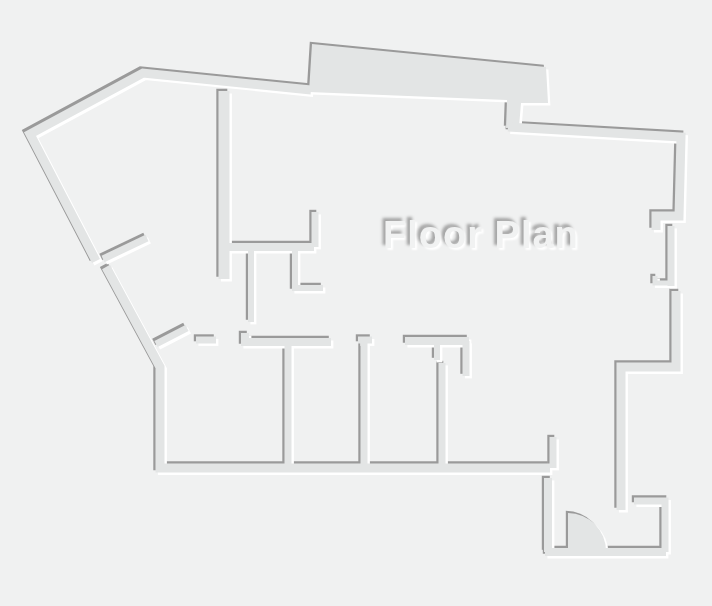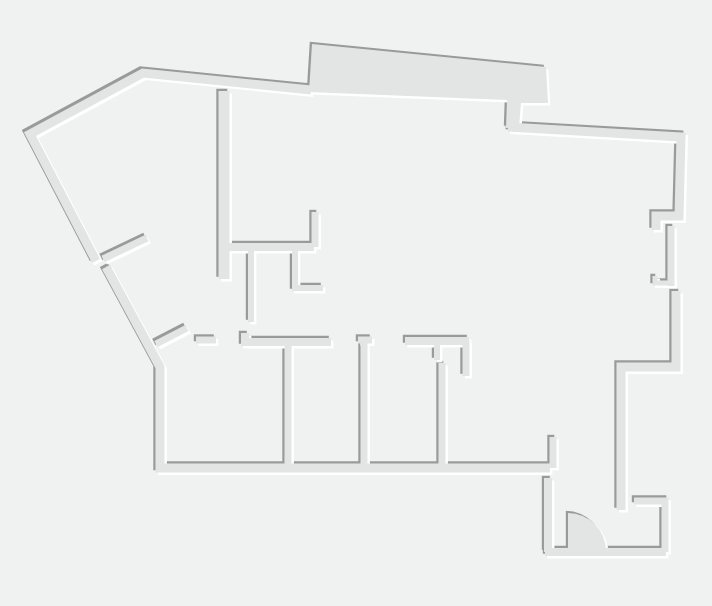--- a/index.html
+++ b/index.html
@@ -108,13 +108,14 @@
         <path d="M437,341 L437,360" fill="none" stroke="#e3e5e5" stroke-width="6" stroke-linecap="butt" stroke-linejoin="miter"></path>
         <path d="M466,341 L466,376" fill="none" stroke="#e3e5e5" stroke-width="7" stroke-linecap="butt" stroke-linejoin="miter"></path>
         <path d="M442,363 L442,468" fill="none" stroke="#e3e5e5" stroke-width="7" stroke-linecap="butt" stroke-linejoin="miter"></path>
         <path d="M224,91 L224,279" fill="none" stroke="#e3e5e5" stroke-width="11" stroke-linecap="butt" stroke-linejoin="miter"></path>
         <path d="M224,247 L314,247" fill="none" stroke="#e3e5e5" stroke-width="8" stroke-linecap="butt" stroke-linejoin="miter"></path>
         <path d="M315,212 L315,247" fill="none" stroke="#e3e5e5" stroke-width="7" stroke-linecap="butt" stroke-linejoin="miter"></path>
         <path d="M251,250 L251,322" fill="none" stroke="#e3e5e5" stroke-width="6" stroke-linecap="butt" stroke-linejoin="miter"></path>
         <path d="M295,250 L295,288 L323,288" fill="none" stroke="#e3e5e5" stroke-width="6" stroke-linecap="butt" stroke-linejoin="miter"></path>
       </g>
     </svg>
+  <div class="plan-title" style="left: 383px; top: 214px; font-size: 38px; color: rgb(241, 242, 242);">Floor Plan</div>
 </div>
 
 </body></html>

